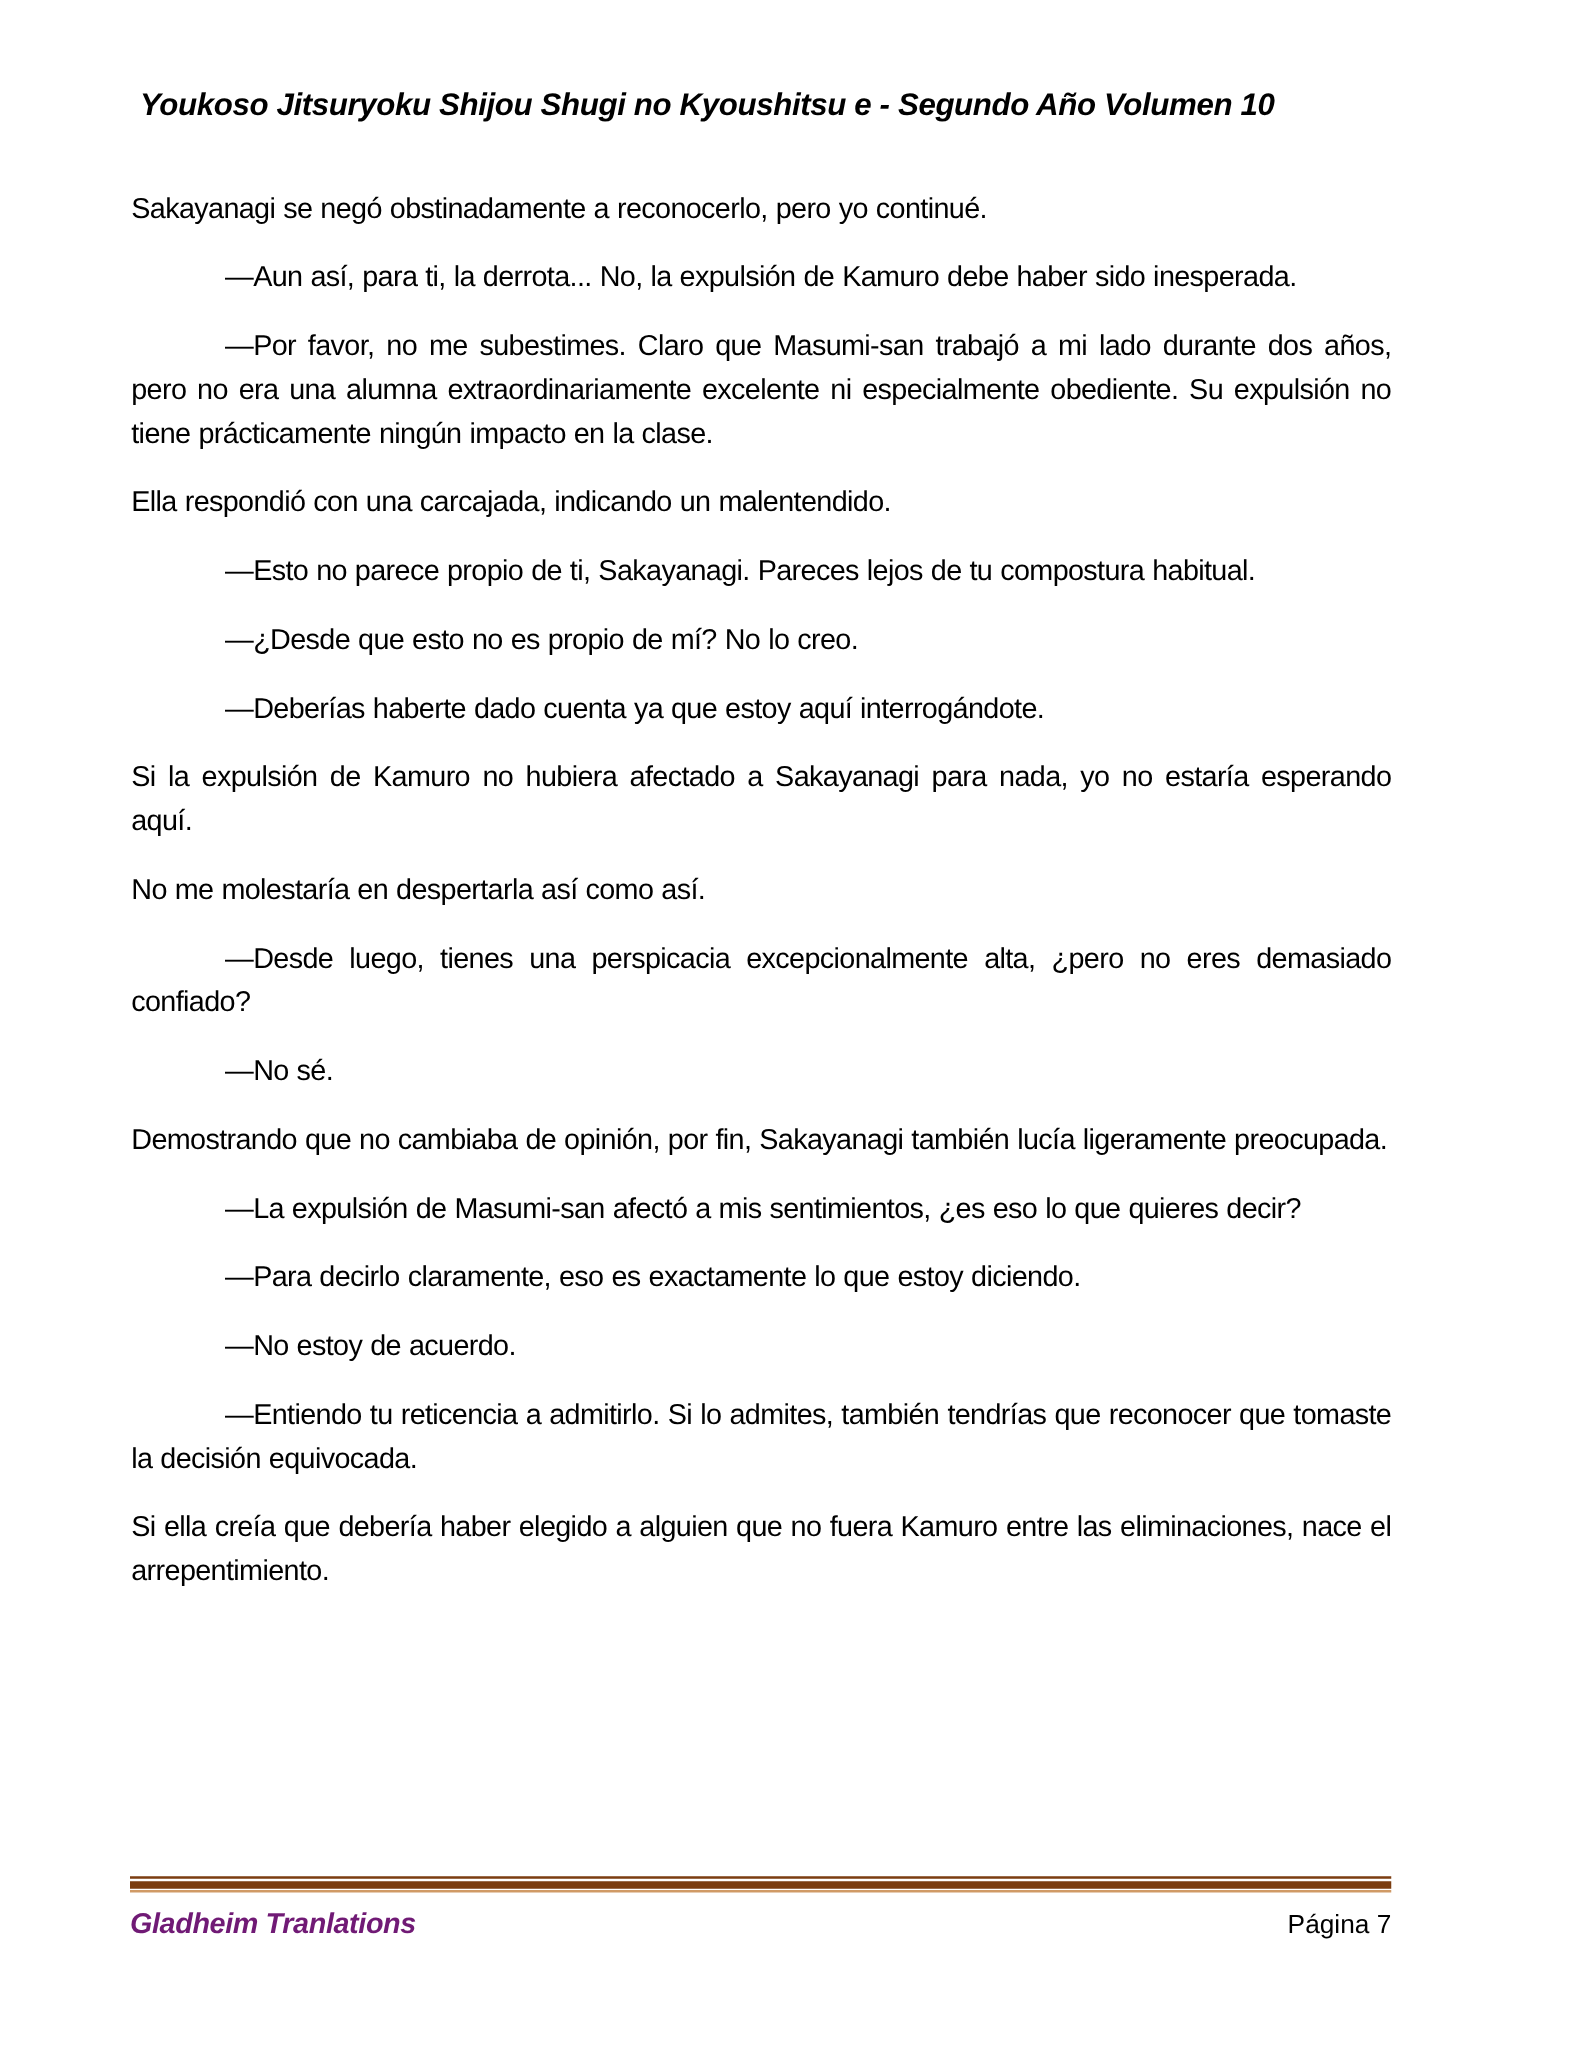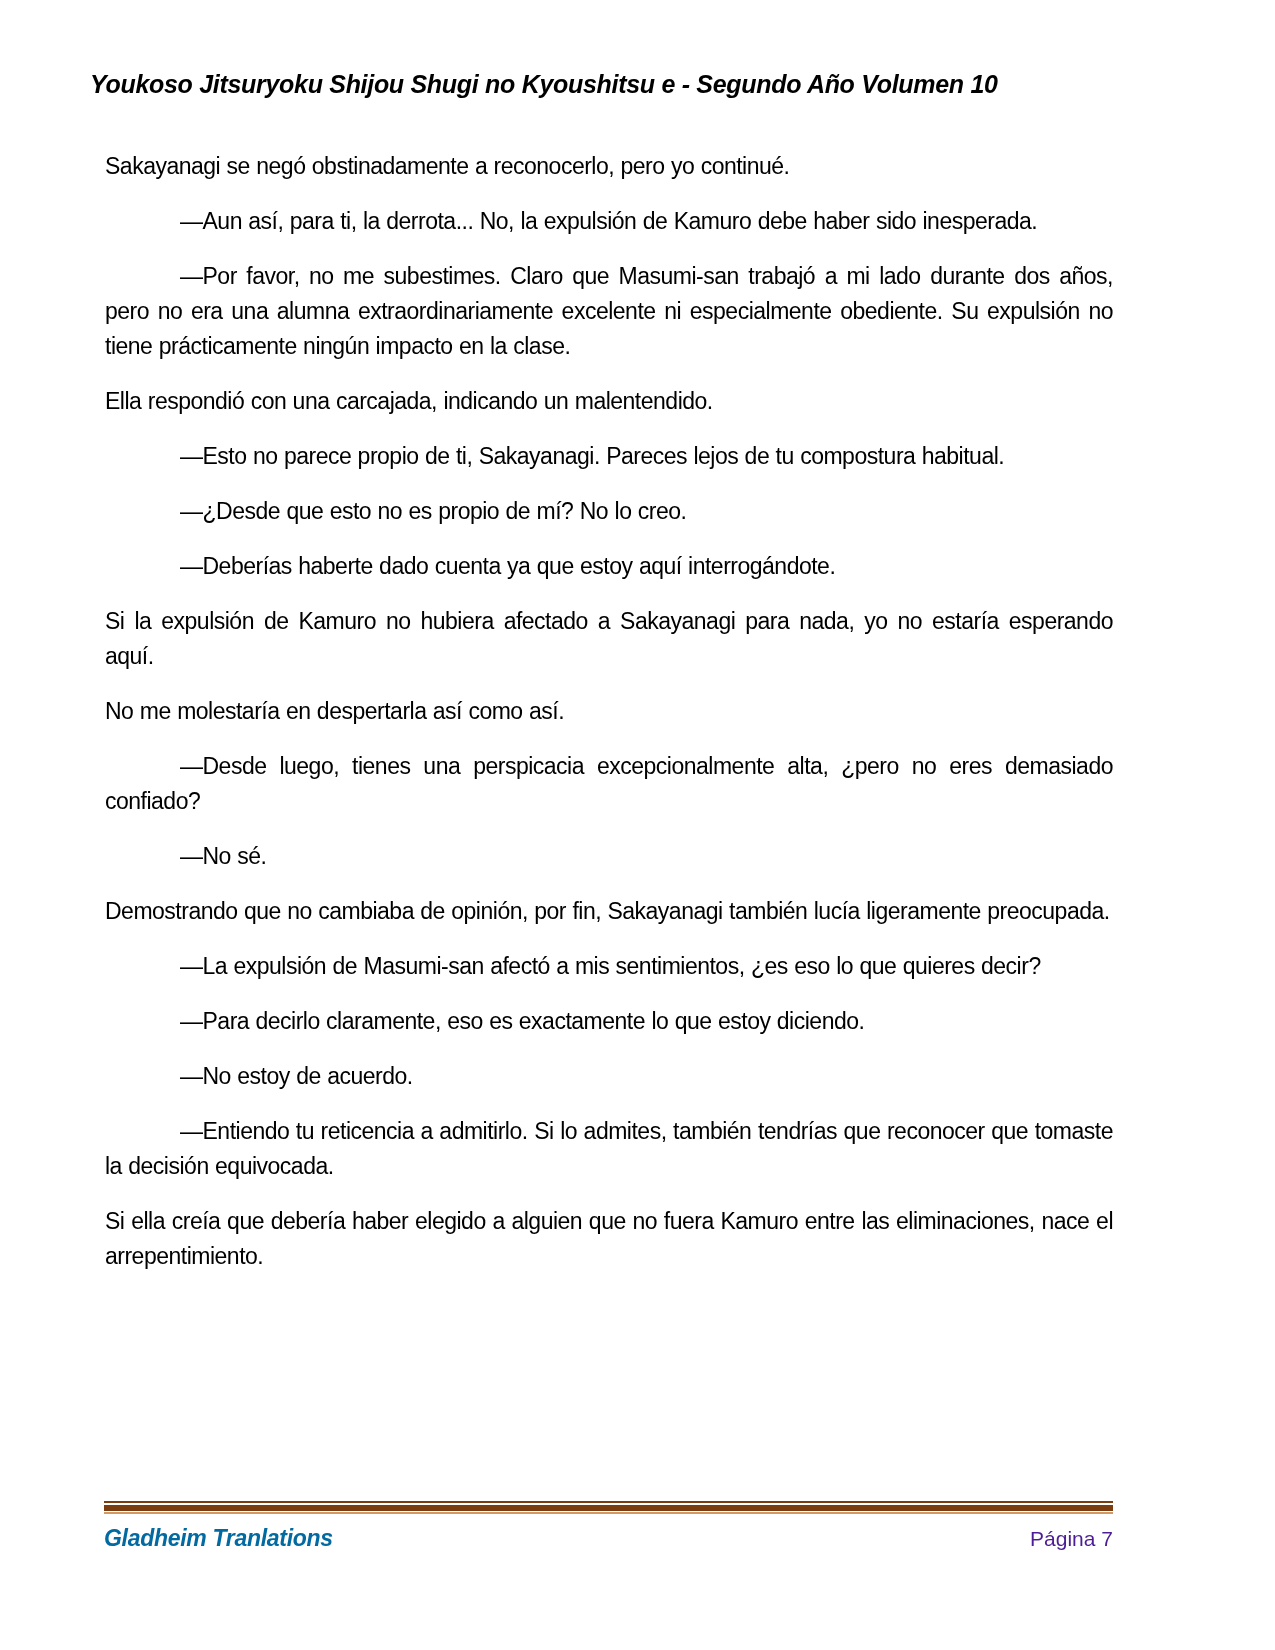--- a/index.html
+++ b/index.html
@@ -12,21 +12,21 @@
     width: 1275px;
     height: 1650px;
     background: #ffffff;
     font-family: "Liberation Sans", sans-serif;
     color: #000000;
     overflow: hidden;
   }
   .header {
     position: absolute;
     top: 70px;
-    left: 90px;
+    left: 112px;
     right: 163px;
   }
   .header-title {
     font-family: "Liberation Sans", sans-serif;
     font-weight: 700;
     font-style: italic;
     font-size: 25px;
     letter-spacing: -0.3px;
     white-space: nowrap;
   }
@@ -68,25 +68,25 @@
     display: flex;
     justify-content: space-between;
     align-items: baseline;
     margin-top: 11px;
   }
   .footer-left {
     font-weight: 700;
     font-style: italic;
     font-size: 23px;
     letter-spacing: -0.3px;
-    color: #0369a1;
+    color: #701a75;
   }
   .footer-right {
     font-size: 21px;
-    color: #4c1d95;
+    color: #000000;
   }
 </style>
 </head>
 <body>
 
 <div class="page">
 
   <div class="header">
     <span class="header-title">Youkoso Jitsuryoku Shijou Shugi no Kyoushitsu e - Segundo Año Volumen 10</span>
   </div>

